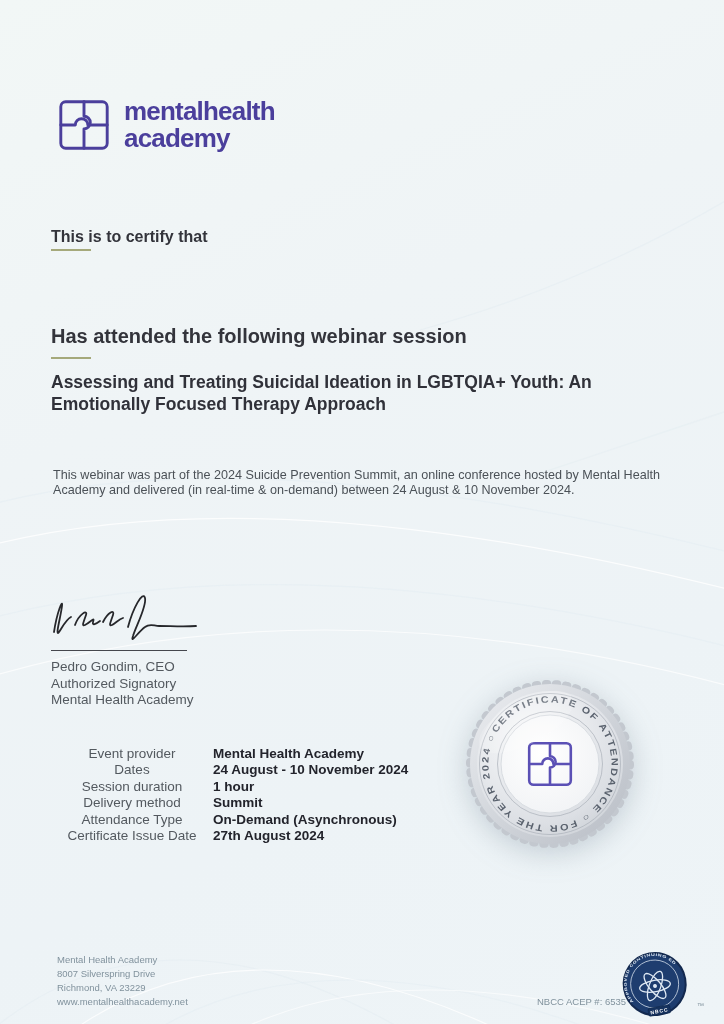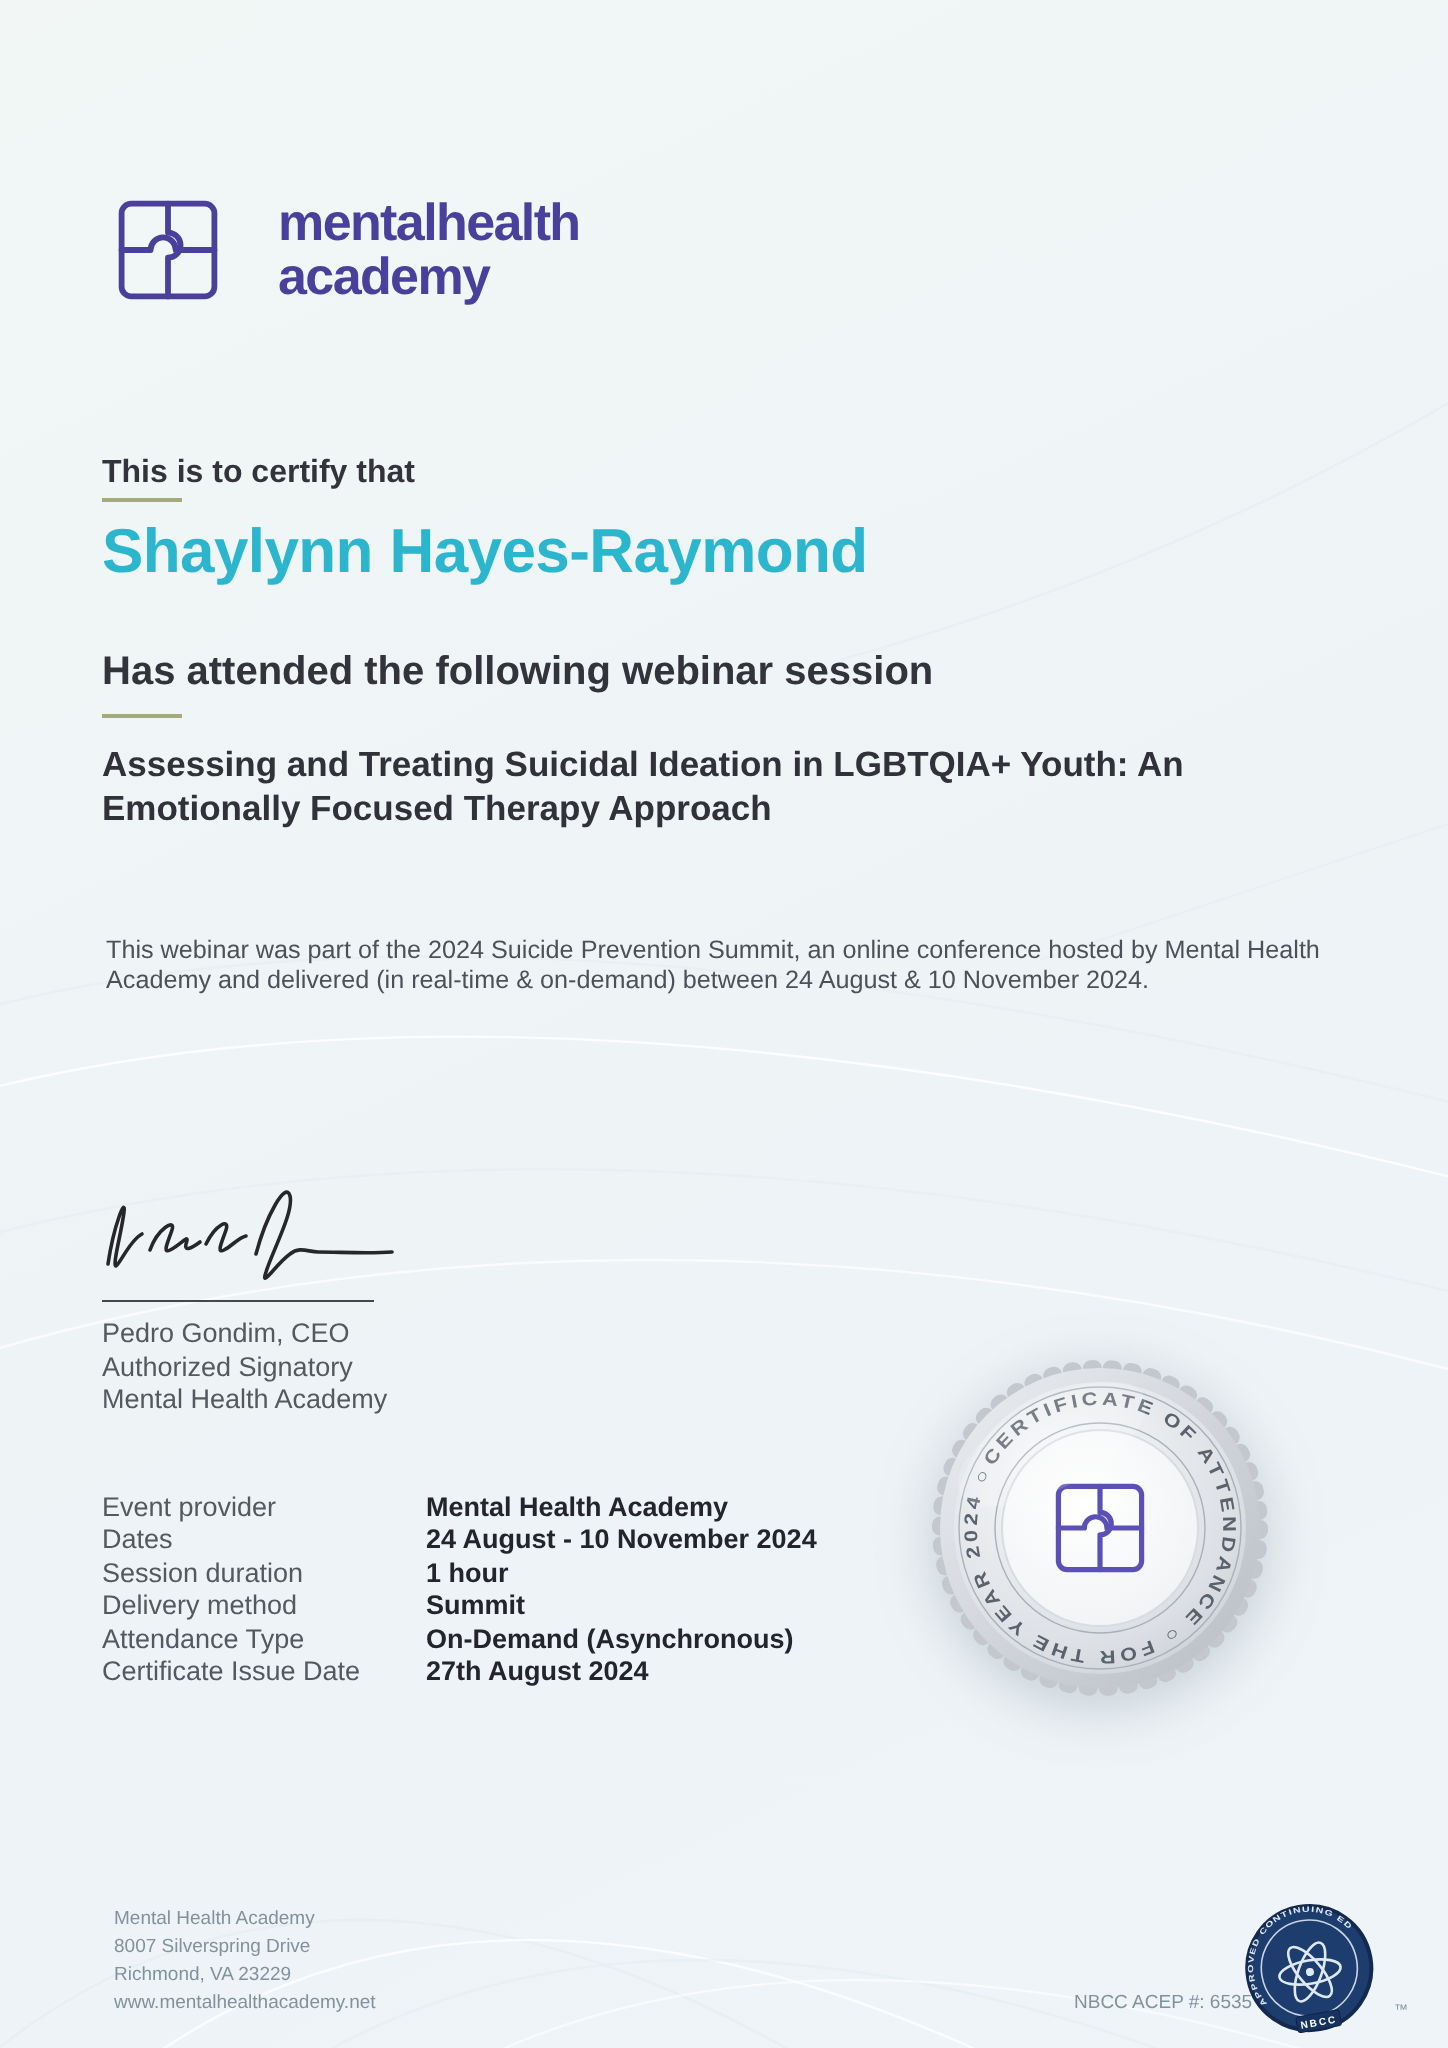--- a/index.html
+++ b/index.html
@@ -2,38 +2,38 @@
 <html><head>
 <meta charset="utf-8">
 <style>
   html,body{margin:0;padding:0;}
   body{font-family:"Liberation Sans",sans-serif;}
   .page{position:relative;width:724px;height:1024px;overflow:hidden;
         background:linear-gradient(155deg,#f2f7f6 0%,#eff4f6 35%,#edf3f6 70%,#eef4f7 100%);}
   .waves{position:absolute;inset:0;pointer-events:none;}
   .abs{position:absolute;}
   
-  .logo{left:55px;top:96px;display:flex;align-items:center;gap:26px;}
+  .logo{left:55px;top:96px;display:flex;align-items:center;gap:11px;}
   .wordmark{color:#4b3f9c;font-size:26px;line-height:27px;font-weight:600;letter-spacing:-0.8px;}
   
   .intro{left:51px;top:228px;font-size:16px;font-weight:700;color:#33343b;}
   .rule{width:40px;height:2px;background:#a5a97b;}
   .rule1{left:51px;top:249px;}
   .rule2{left:51px;top:357px;}
   .name{left:51px;top:258px;font-size:31px;font-weight:700;color:#2bb6ce;letter-spacing:-0.3px;}
   .attended{left:51px;top:325px;font-size:20px;font-weight:700;color:#33343b;}
   .webtitle{left:51px;top:372px;width:622px;font-size:17.5px;line-height:21.5px;font-weight:700;color:#303139;}
   .desc{left:53px;top:468px;width:616px;font-size:12.6px;line-height:15px;color:#4b5157;}
   
   .sig-svg{left:46px;top:586px;}
   .sigline{left:51px;top:650px;width:136px;height:1px;background:#45474d;}
   .signatory{left:51px;top:659px;font-size:13.5px;line-height:16.5px;color:#53595f;}
   
   .details{left:51px;top:746px;font-size:13.5px;line-height:16.4px;}
-  .drow{display:flex;}
+  .drow{display:flex;text-align:center;}
   .dlabel{width:162px;color:#53595f;}
   .dvalue{font-weight:700;color:#23242c;}
   
   .seal{left:464px;top:678px;filter:drop-shadow(0 6px 14px rgba(90,110,130,.28));}
   .seal-arc{font-size:9.2px;font-weight:700;letter-spacing:1.6px;fill:#5a626e;}
   
   .footer-left{left:57px;top:953px;font-size:9.5px;line-height:14px;color:#81929d;}
   .acep{left:537px;top:996px;font-size:9.5px;color:#81929d;}
   .badge{left:615px;top:946px;transform:rotate(-10deg);}
   .tm{left:697px;top:1002px;font-size:7px;color:#81929d;}
@@ -74,21 +74,20 @@
       <use href="#puzzle-shape" width="60" height="60"></use>
     </svg>
     <div class="wordmark">
       <div>mentalhealth</div>
       <div>academy</div>
     </div>
   </div>
 
   <div class="abs intro">This is to certify that</div>
   <div class="abs rule rule1"></div>
-  <div class="abs name">Shaylynn Hayes-Raymond</div>
   <div class="abs attended">Has attended the following webinar session</div>
   <div class="abs rule rule2"></div>
   <div class="abs webtitle">Assessing and Treating Suicidal Ideation in LGBTQIA+ Youth: An Emotionally Focused Therapy Approach</div>
   <div class="abs desc">This webinar was part of the 2024 Suicide Prevention Summit, an online conference hosted by Mental Health Academy and delivered (in real-time &amp; on-demand) between 24 August &amp; 10 November 2024.</div>
 
   <svg class="abs sig-svg" width="170" height="60" viewBox="0 0 170 60">
     <g fill="none" stroke="#26272b" stroke-width="1.8" stroke-linecap="round">
       <path d="M8,46 C11,26 17,12 16,20 C15,29 10,47 12,47 C14,46 19,34 25,31"></path>
       <path d="M29,39 C33,28 42,23 40,29 C38,35 35,41 39,39 C45,36 49,30 47,36 C46,40 50,38 54,35"></path>
       <path d="M57,36 C62,26 69,23 67,29 C65,35 62,41 66,39 C70,37 73,33 77,32"></path>

